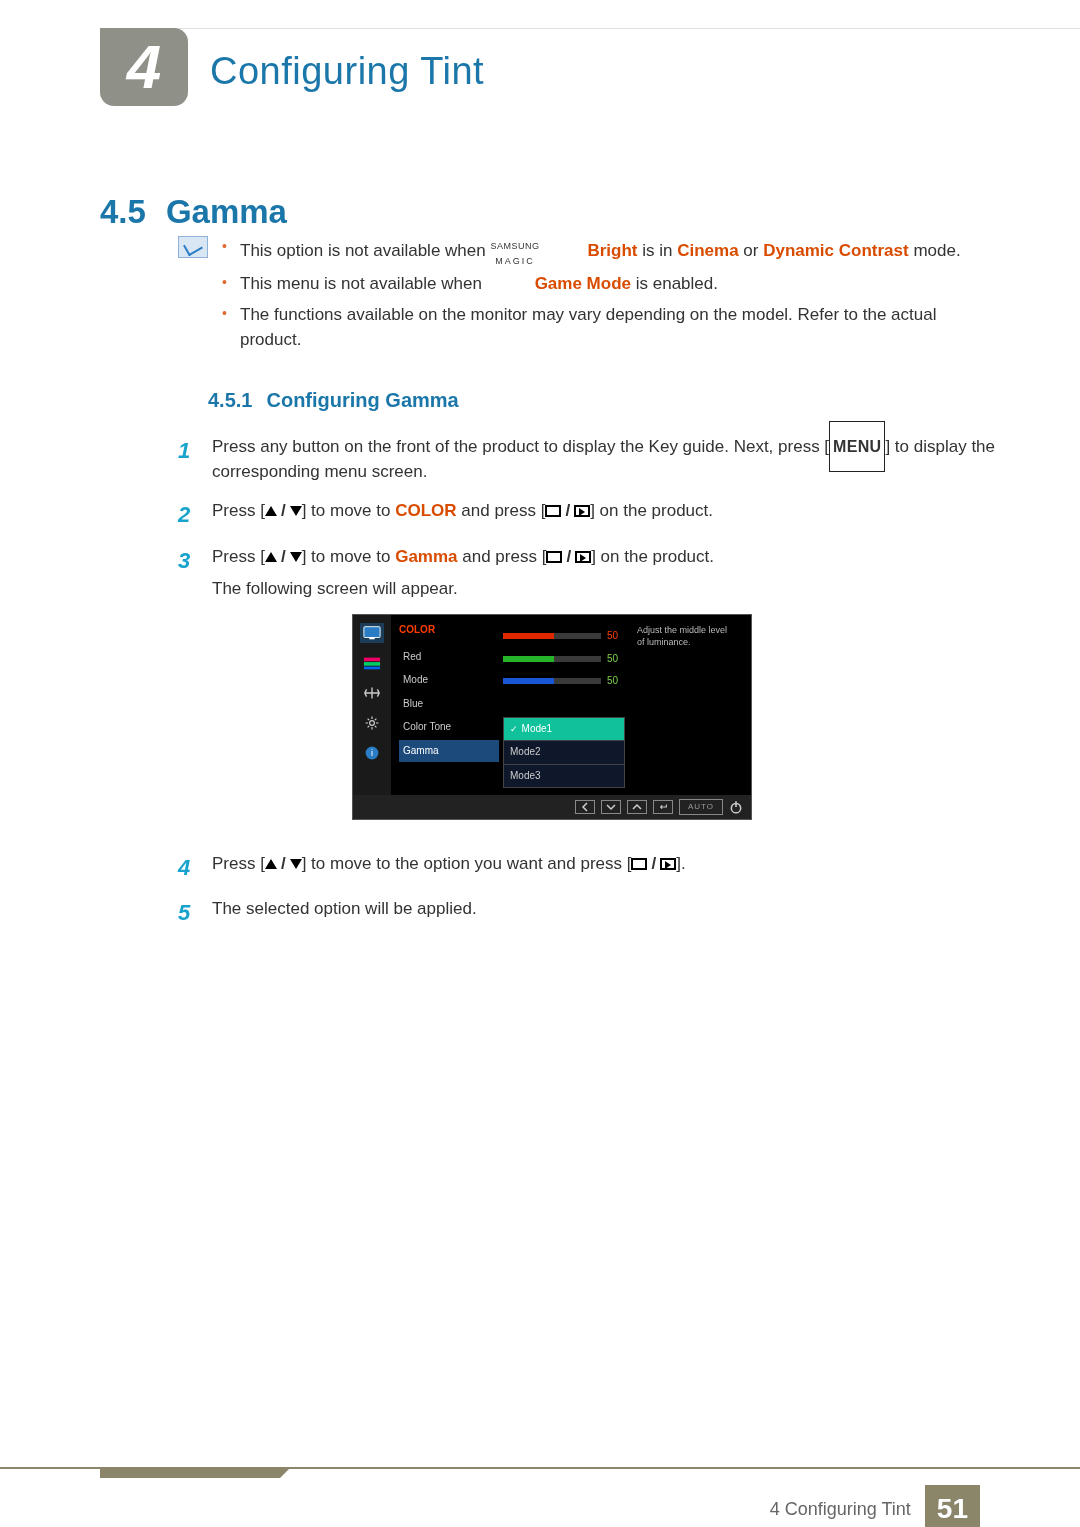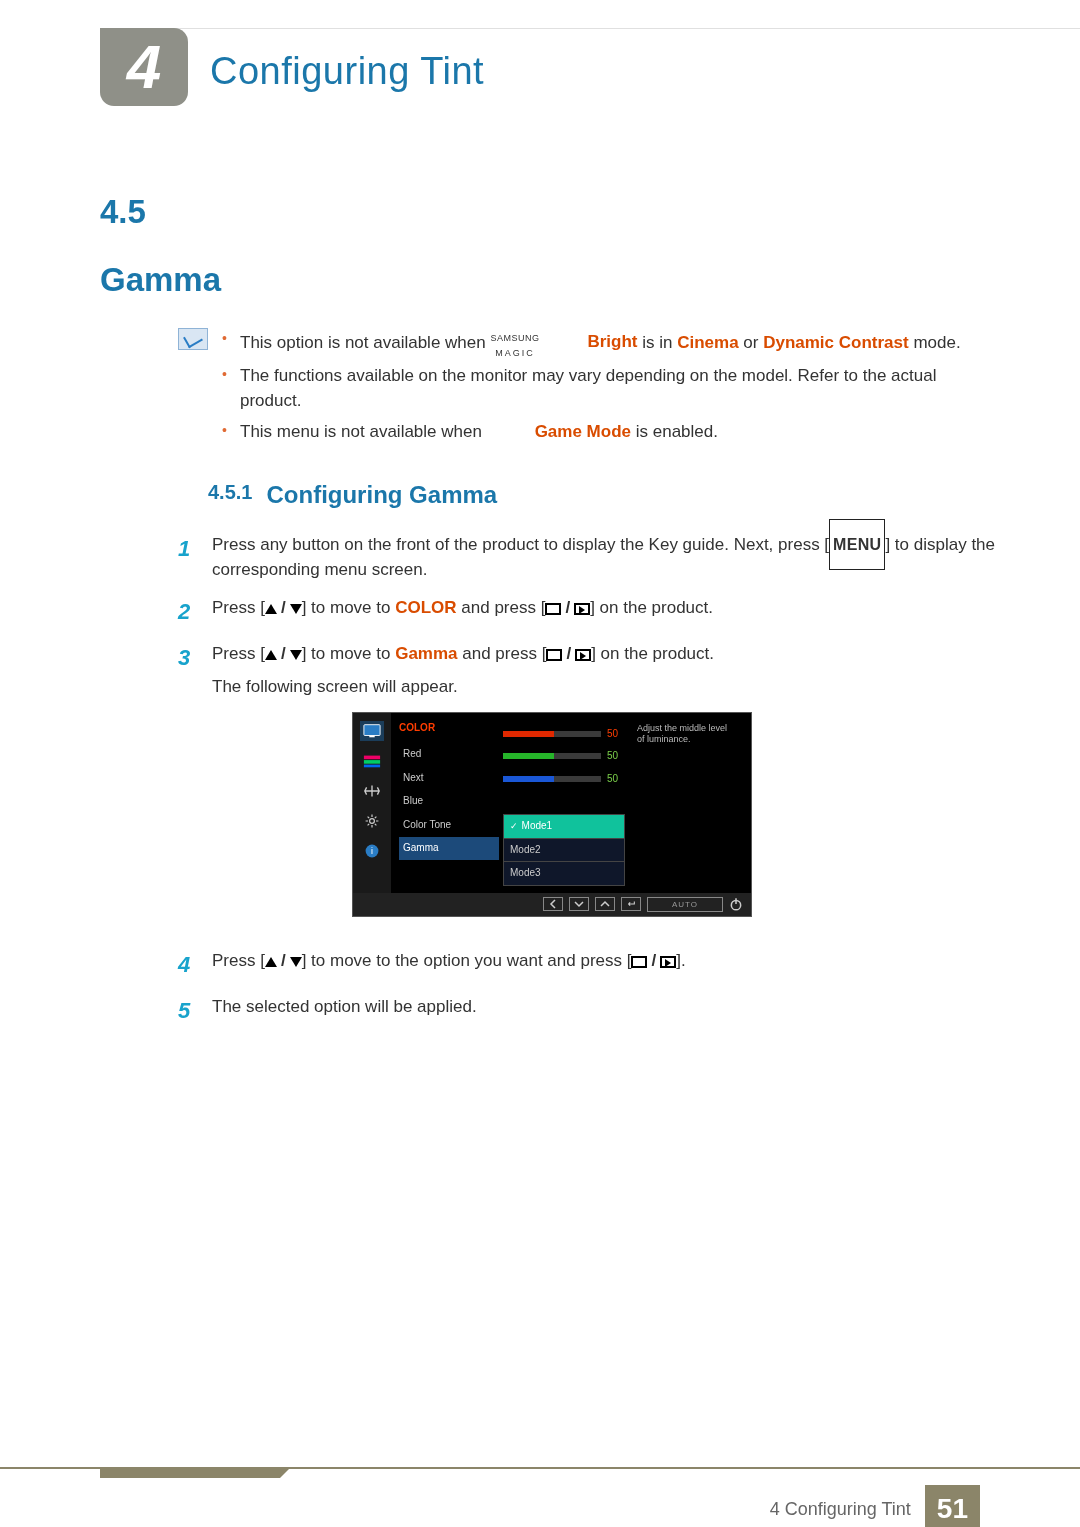--- a/index.html
+++ b/index.html
@@ -21,38 +21,38 @@
     background:#8f9088; color:#fff;
     border-radius:0 14px 14px 14px;
     font-size:62px; font-weight:bold; font-style:italic;
     display:flex; align-items:center; justify-content:center;
   }
   .chap-title {
     position:absolute; top:44px; left:210px;
     color:#1b77aa; font-size:38px; letter-spacing:.5px;
   }
   .content { position:absolute; top:188px; left:100px; right:80px; }
-  .sec-row { display:flex; gap:20px; align-items:baseline; margin-bottom:24px;flex-direction:column;}
+  .sec-row { display:flex; gap:20px; align-items:baseline; }
   .sec-num { color:#1b77aa; font-size:33px; font-weight:bold; }
   .sec-title { color:#1b77aa; font-size:33px; font-weight:bold; }
   .intro { margin-left:78px; margin-bottom:18px;}
   .note-block { display:flex; margin-left:78px; gap:14px; margin-bottom:28px;}
   .note-icon { width:30px; height:22px; background:#d9e6f3; border:1px solid #8fb3d6; position:relative; flex:0 0 30px;}
   .note-icon::after{content:""; position:absolute; left:6px; top:4px; width:14px; height:10px; border:2px solid #2a7dc5; border-top:none; border-right:none; transform:rotate(-30deg);}
   .note-list { list-style:none; }
   .note-list li { position:relative; padding-left:18px; margin-bottom:6px;}
   .note-list li::before { content:"•"; position:absolute; left:0; color:#e06a34; font-size:14px;}
   .bold { font-weight:bold;}
   .orange { color:#d94c00;}
   .underline { padding-left:48px;}
   .magic-top { font-size:9px; letter-spacing:.5px;}
   .magic-bot { font-size:9px; letter-spacing:2px;}
   .sub-row { margin-left:108px; display:flex; gap:14px; margin-bottom:20px;}
   .sub-num { color:#1b77aa; font-size:20px; font-weight:bold;}
-  .sub-title { color:#1b77aa; font-size:24px; font-weight:bold;}
+  .sub-title { color:#1b77aa; font-size:20px; font-weight:bold;}
   ol.steps { list-style:none; margin-left:78px;}
   ol.steps > li { display:flex; gap:14px; margin-bottom:14px;}
   ol.steps .num { color:#18a3cc; font-size:22px; font-style:italic; font-weight:bold; min-width:20px;}
   ol.steps .body { flex:1;}
   .btn-menu { font-weight:bold; font-size:16px; border:1px solid #222; padding:16px 3px; letter-spacing:.3px;}
   .kb { display:inline-flex; align-items:center; gap:2px; vertical-align:middle;}
   .tri-up{width:0;height:0;border-left:6px solid transparent;border-right:6px solid transparent;border-bottom:10px solid #000;}
   .tri-down{width:0;height:0;border-left:6px solid transparent;border-right:6px solid transparent;border-top:10px solid #000;}
   .slash{font-weight:bold; margin:0 2px;}
   .src-empty{width:16px;height:12px;border:2px solid #000;display:inline-block;}
@@ -78,21 +78,21 @@
   .bar-val{ color:#7bd04a; font-size:10px; width:18px; text-align:left;}
   .bar-val.red{color:#ff3d00;}
   .mode-list{ margin-top:2px; background:#0f172a;}
   .mode{ color:#ccc; font-size:10px; padding:4px 6px; border:1px solid #444; margin-bottom:-1px;}
   .mode.sel{background:#10c29c; color:#fff; position:relative;}
   .mode.sel::before{content:"✓"; margin-right:4px; font-size:9px;}
   .osd-right{ width:108px; padding:10px 8px; color:#bbb; font-size:9px; line-height:1.3;}
   .osd-footer{ background:#222; display:flex; justify-content:flex-end; gap:6px; padding:4px 8px; align-items:center;}
   .ft{ width:20px; height:14px; border:1px solid #888; display:flex; align-items:center; justify-content:center;}
   .ft svg{width:10px;height:10px;}
-  .ft-auto{ color:#999; font-size:8px; letter-spacing:1px; border:1px solid #888; padding:1px 24px;}
+  .ft-auto{ color:#999; font-size:8px; letter-spacing:1px; border:1px solid #888; padding:1px 8px;}
   .ft-pwr{ width:14px; display:flex; align-items:center; justify-content:center;}
   
   .page-footer{ position:absolute; left:0; right:0; bottom:0; height:60px; border-top:2px solid #8b8569;}
   .foot-left{ position:absolute; left:100px; top:-1px; width:180px; height:10px; background:#8b8569;}
   .foot-left::after{content:""; position:absolute; right:-10px; top:0; width:0;height:0; border-top:10px solid #8b8569; border-right:10px solid transparent;}
   .foot-text{ position:absolute; right:100px; top:16px; display:flex; align-items:center; gap:14px;}
   .foot-label{ color:#666; font-size:18px;}
   .foot-num-box{ background:#8b8569; color:#fff; font-size:28px; font-weight:bold; padding:4px 12px;}
 </style>
 </head>
@@ -109,24 +109,24 @@
     <div class="sec-title">Gamma</div>
   </div>
 
 
   <div class="note-block">
     <div class="note-icon"></div>
     <ul class="note-list">
       <li>
         <span>This option is not available when </span><span style="display:inline-block; text-align:center; line-height:.9; vertical-align:middle;"><span class="magic-top">SAMSUNG</span><br><span class="magic-bot">MAGIC</span></span><span class="bold orange underline">Bright</span><span> is in </span><span class="bold orange">Cinema</span><span> or </span><span class="bold orange">Dynamic Contrast</span><span> mode.</span>
       </li>
-      <li>The functions available on the monitor may vary depending on the model. Refer to the actual product.</li>
       <li>
         <span>This menu is not available when </span><span class="bold orange underline">Game Mode</span><span> is enabled.</span>
       </li>
+      <li>The functions available on the monitor may vary depending on the model. Refer to the actual product.</li>
     </ul>
   </div>
 
   <div class="sub-row">
     <div class="sub-num">4.5.1</div>
     <div class="sub-title">Configuring Gamma</div>
   </div>
 
   <ol class="steps">
     <li>
@@ -195,21 +195,21 @@
                     <svg viewBox="0 0 20 20">
                       <circle cx="10" cy="10" r="8" fill="#2a7dc5"></circle>
                       <text x="10" y="14" font-size="11" text-anchor="middle" fill="#fff" font-family="Arial">i</text>
                     </svg>
                   </div>
               </div>
               <div class="osd-main">
                 <div class="osd-left">
                   <div class="osd-cat">COLOR</div>
                   <div class="osd-item">Red</div>
-                  <div class="osd-item">Next</div>
+                  <div class="osd-item">Mode</div>
                   <div class="osd-item">Blue</div>
                   <div class="osd-item">Color Tone</div>
                   <div class="osd-item sel">Gamma</div>
                 </div>
                 <div class="osd-center">
                   <div class="bar-row">
                       <div class="bar-bg">
                         <div class="bar-fill" style="width:52%;background:#e02800;"></div>
                       </div>
                       <span class="bar-val red">50</span>

